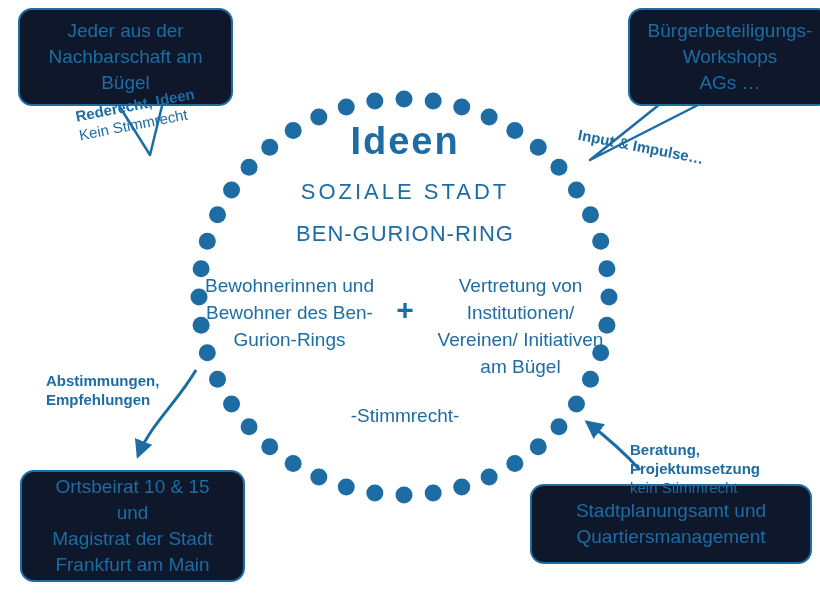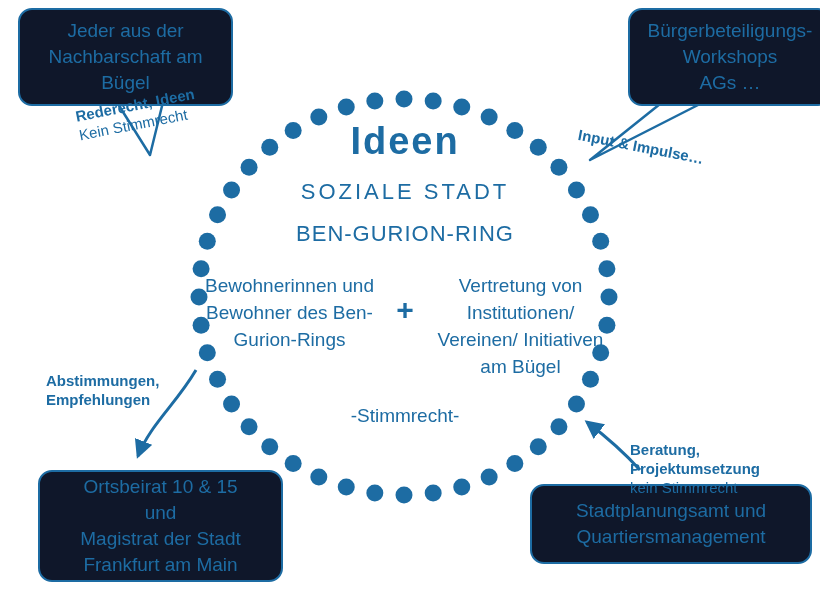--- a/index.html
+++ b/index.html
@@ -35,21 +35,21 @@
     flex-direction: column;
     align-items: center;
     justify-content: center;
     padding: 8px 10px;
     z-index: 5;
   }
   .box .line { display: block; white-space: nowrap; }
 
   #box-neighborhood { left: 18px;  top: 8px;   width: 215px; height: 98px; }
   #box-workshops    { left: 604px; top: 8px;   width: 204px; height: 98px; margin-left: 24px; }
-  #box-ortsbeirat   { left: 38px;  top: 470px; width: 245px; height: 112px; }
+  #box-ortsbeirat   { left: 20px;  top: 470px; width: 225px; height: 112px; }
   #box-stadtplanung { left: 530px; top: 484px; width: 282px; height: 80px; }
 
   
 
   
   .anno {
     position: absolute;
     color: #1d6ca3;
     font-size: 15px;
     line-height: 1.25;

